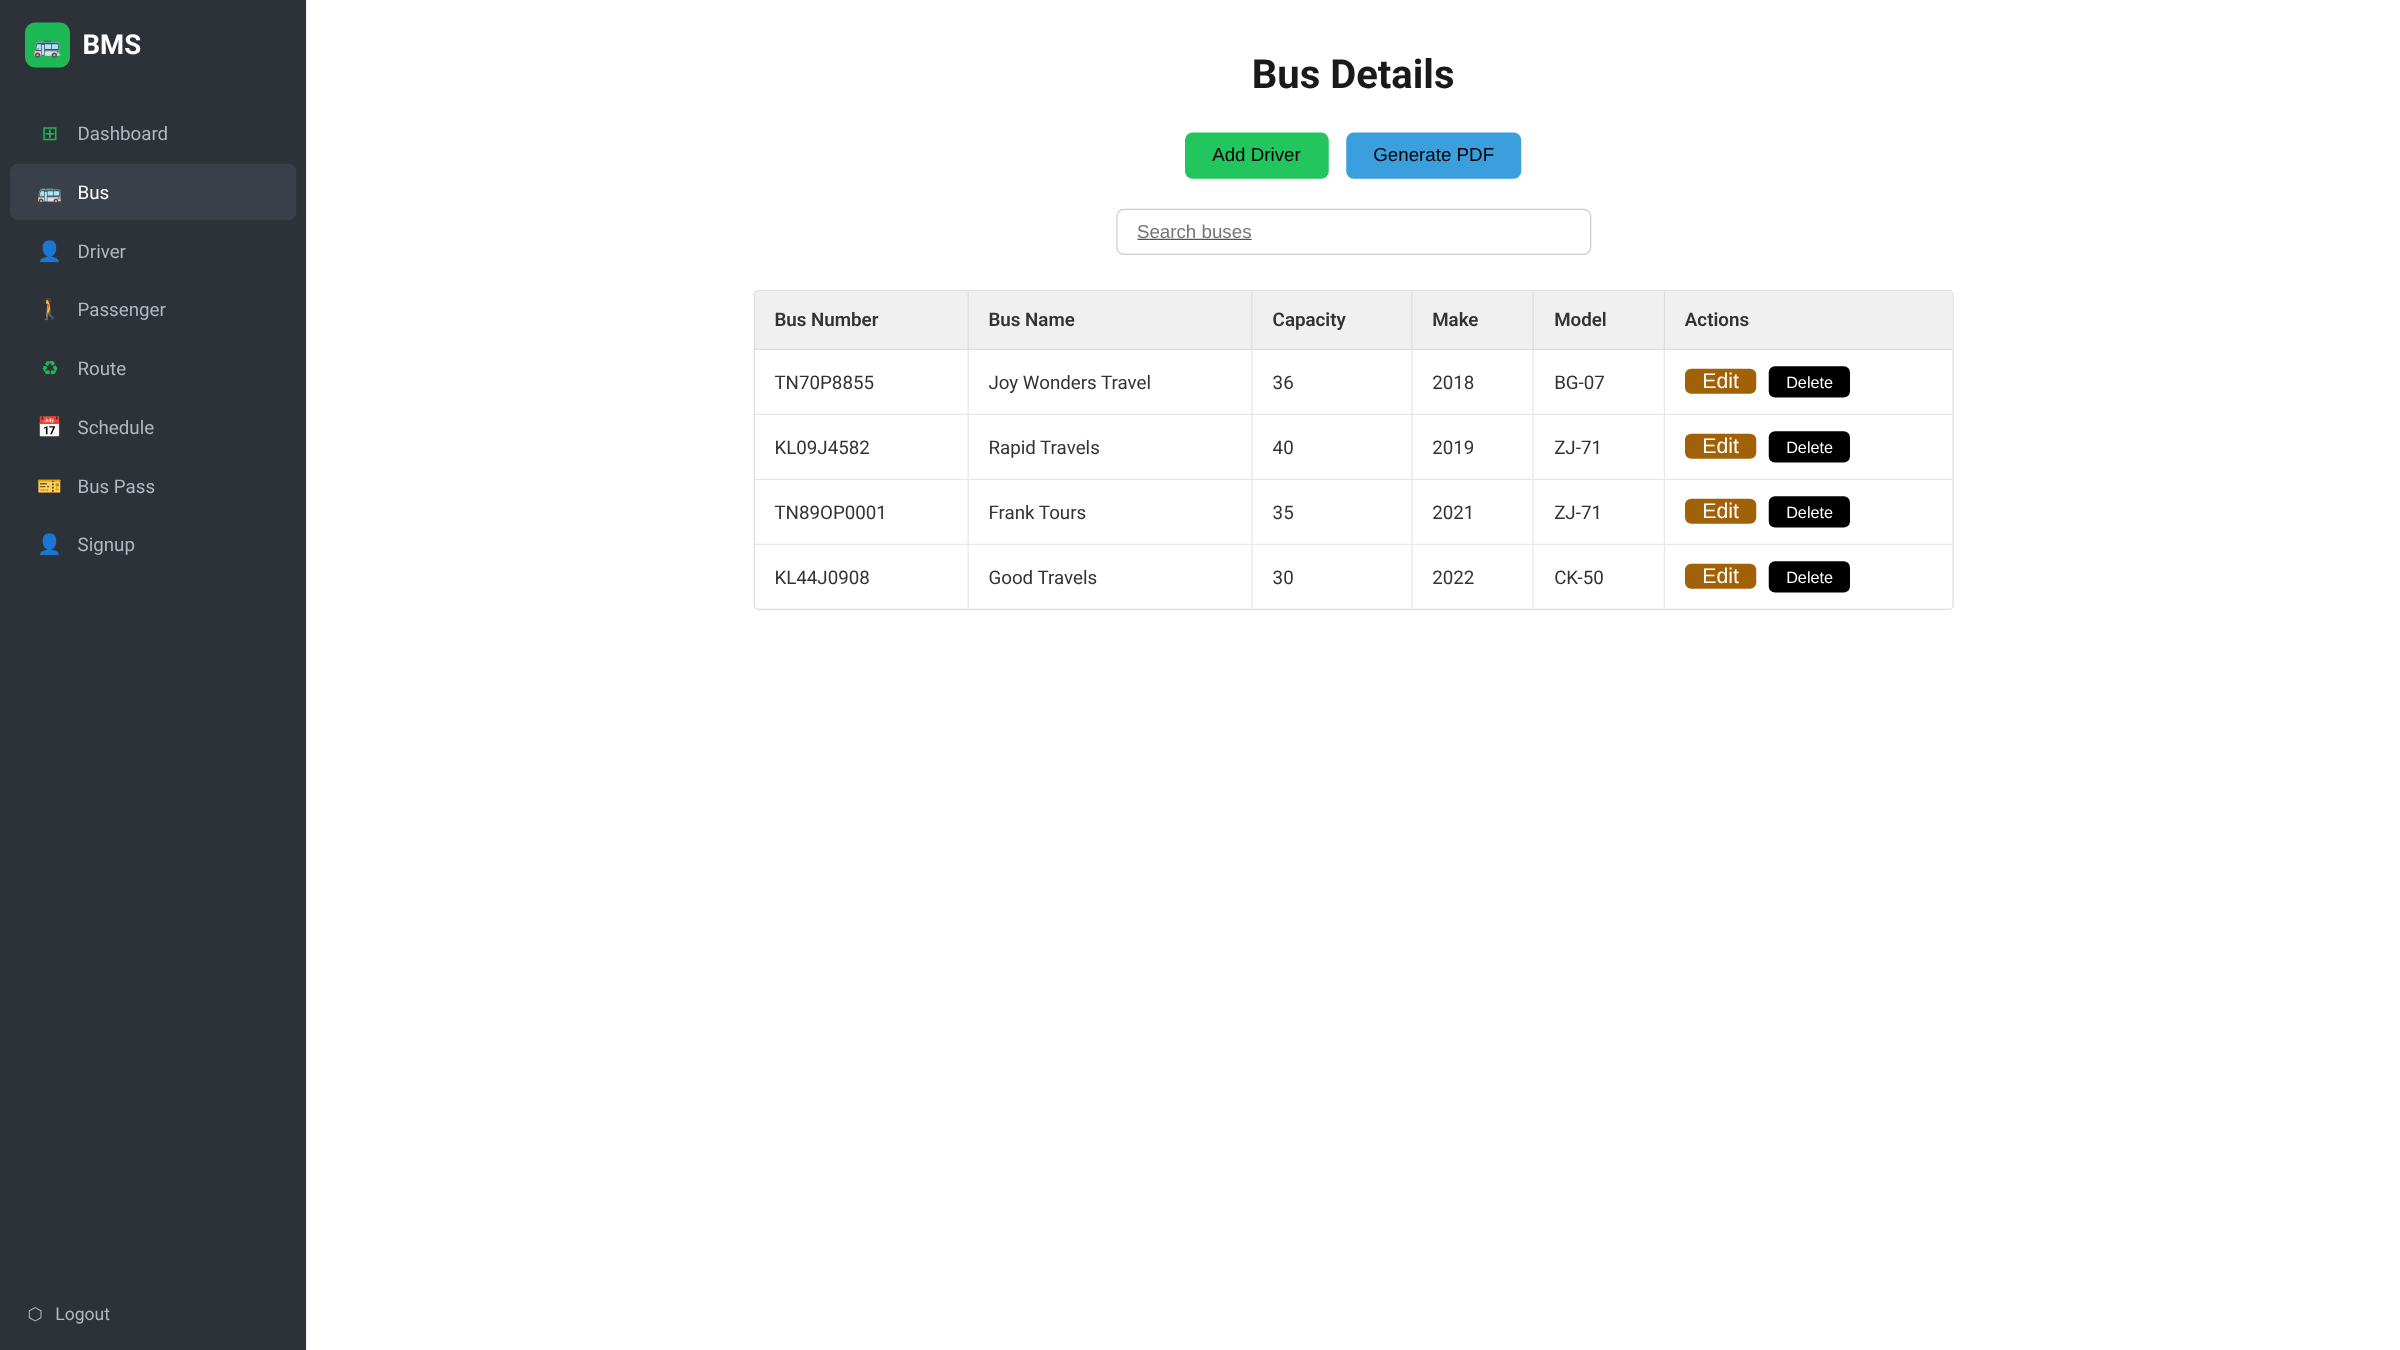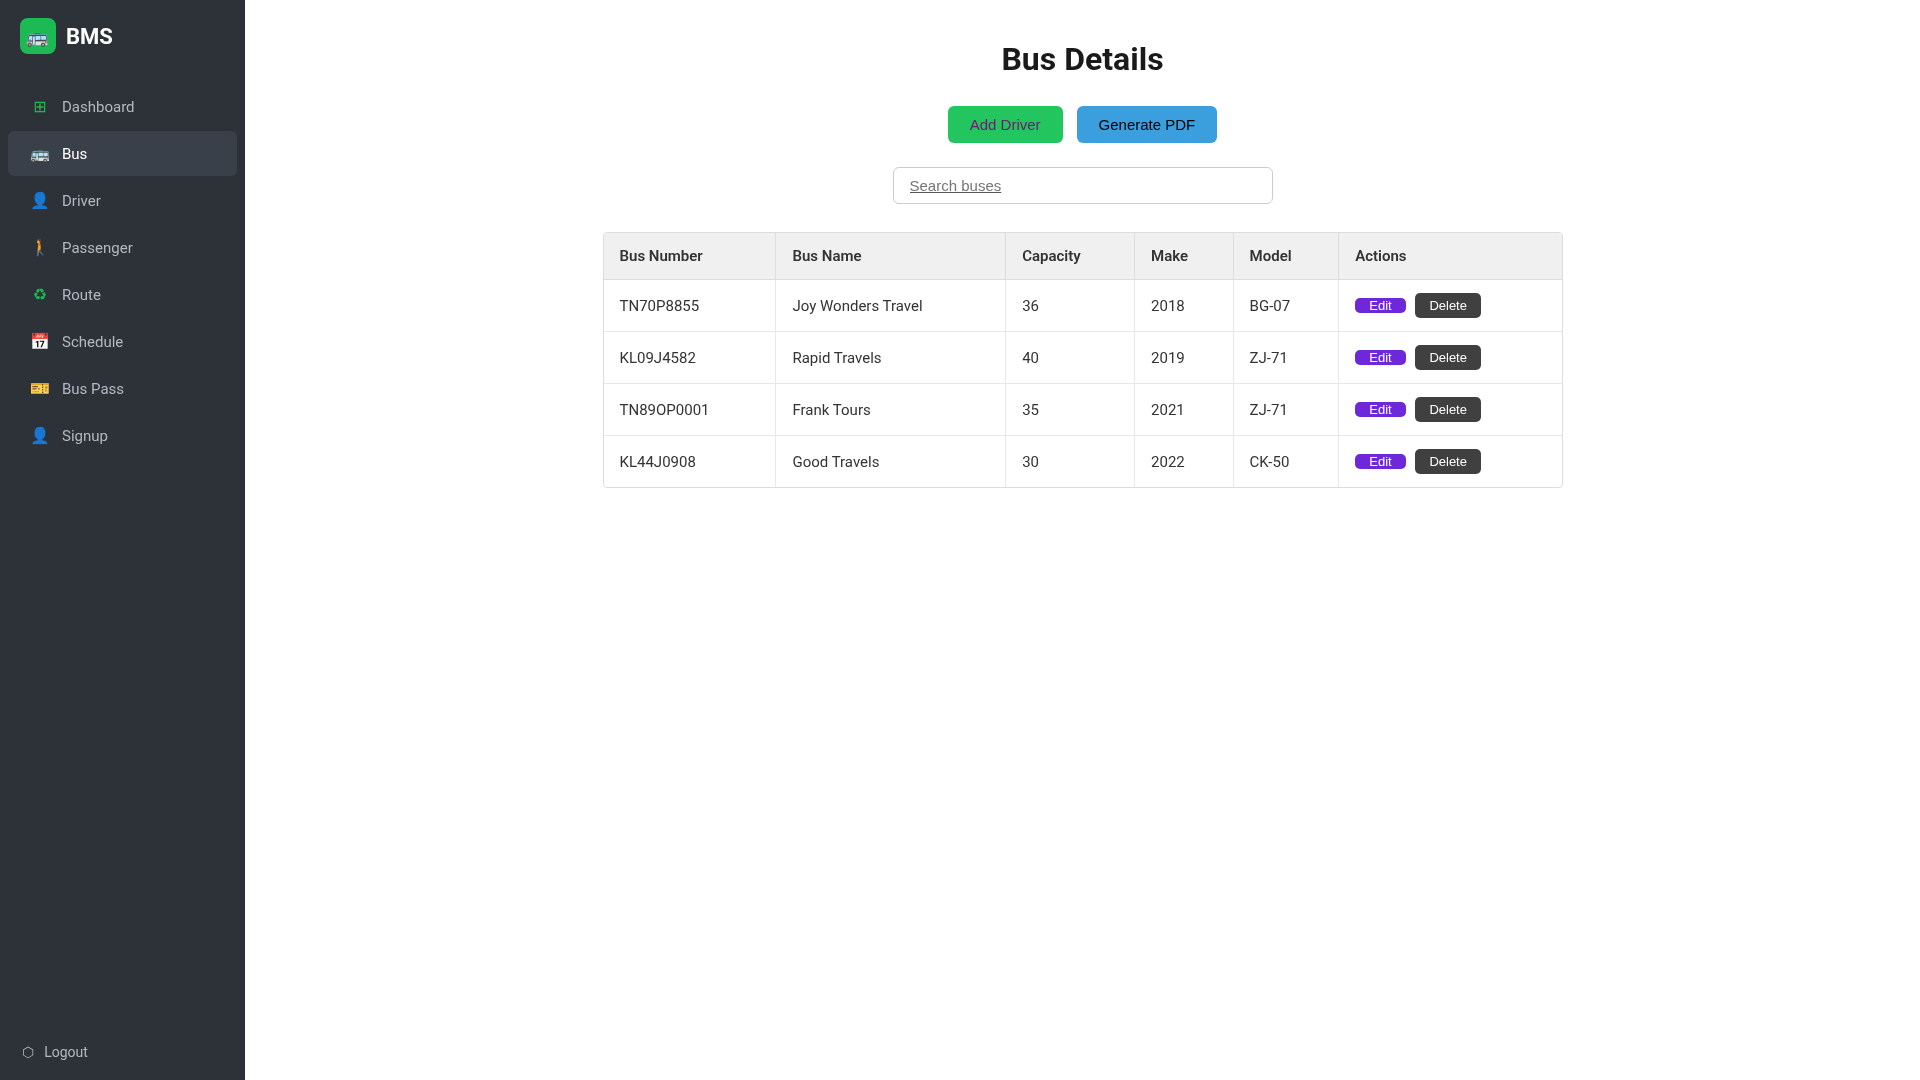--- a/index.html
+++ b/index.html
@@ -86,21 +86,21 @@
       margin-bottom: 28px;
     }
     .action-buttons {
       display: flex;
       justify-content: center;
       gap: 14px;
       margin-bottom: 24px;
     }
     .btn-add-driver {
       background: #22c55e;
-      color: #701a75;
+      color: #000000;
       border: none;
       padding: 10px 22px;
       border-radius: 6px;
       font-size: 15px;
       cursor: pointer;
       font-weight: 500;
     }
     .btn-generate-pdf {
       background: #3b9edd;
       color: #000000;
@@ -155,31 +155,31 @@
     td {
       padding: 13px 16px;
       color: #333;
       border-right: 1px solid #e8e8e8;
       border-bottom: 1px solid #e8e8e8;
     }
     td:last-child { border-right: none; }
     tr:last-child td { border-bottom: none; }
 
     .btn-edit {
-      background: #6d28d9;
+      background: #a16207;
       color: white;
       border: none;
       padding: 0 14px;
       border-radius: 5px;
       cursor: pointer;
-      font-size: 13px;
+      font-size: 17px;
       margin-right: 6px;
     }
     .btn-delete {
-      background: #404040;
+      background: #000000;
       color: white;
       border: none;
       padding: 5px 14px;
       border-radius: 5px;
       cursor: pointer;
       font-size: 13px;
     }
   </style>
 </head>
 <body>

